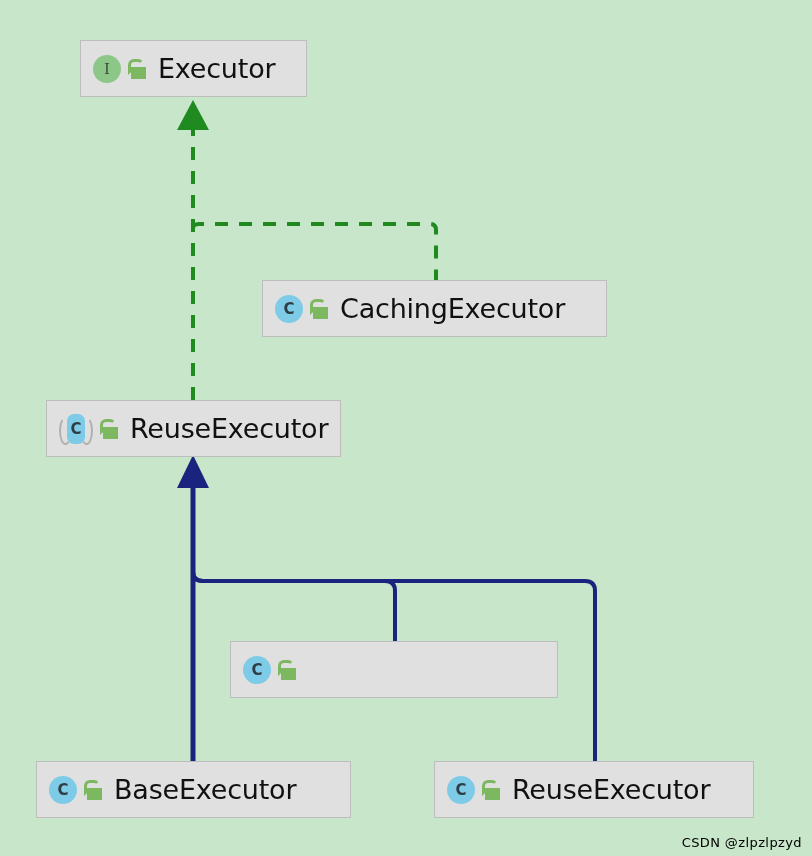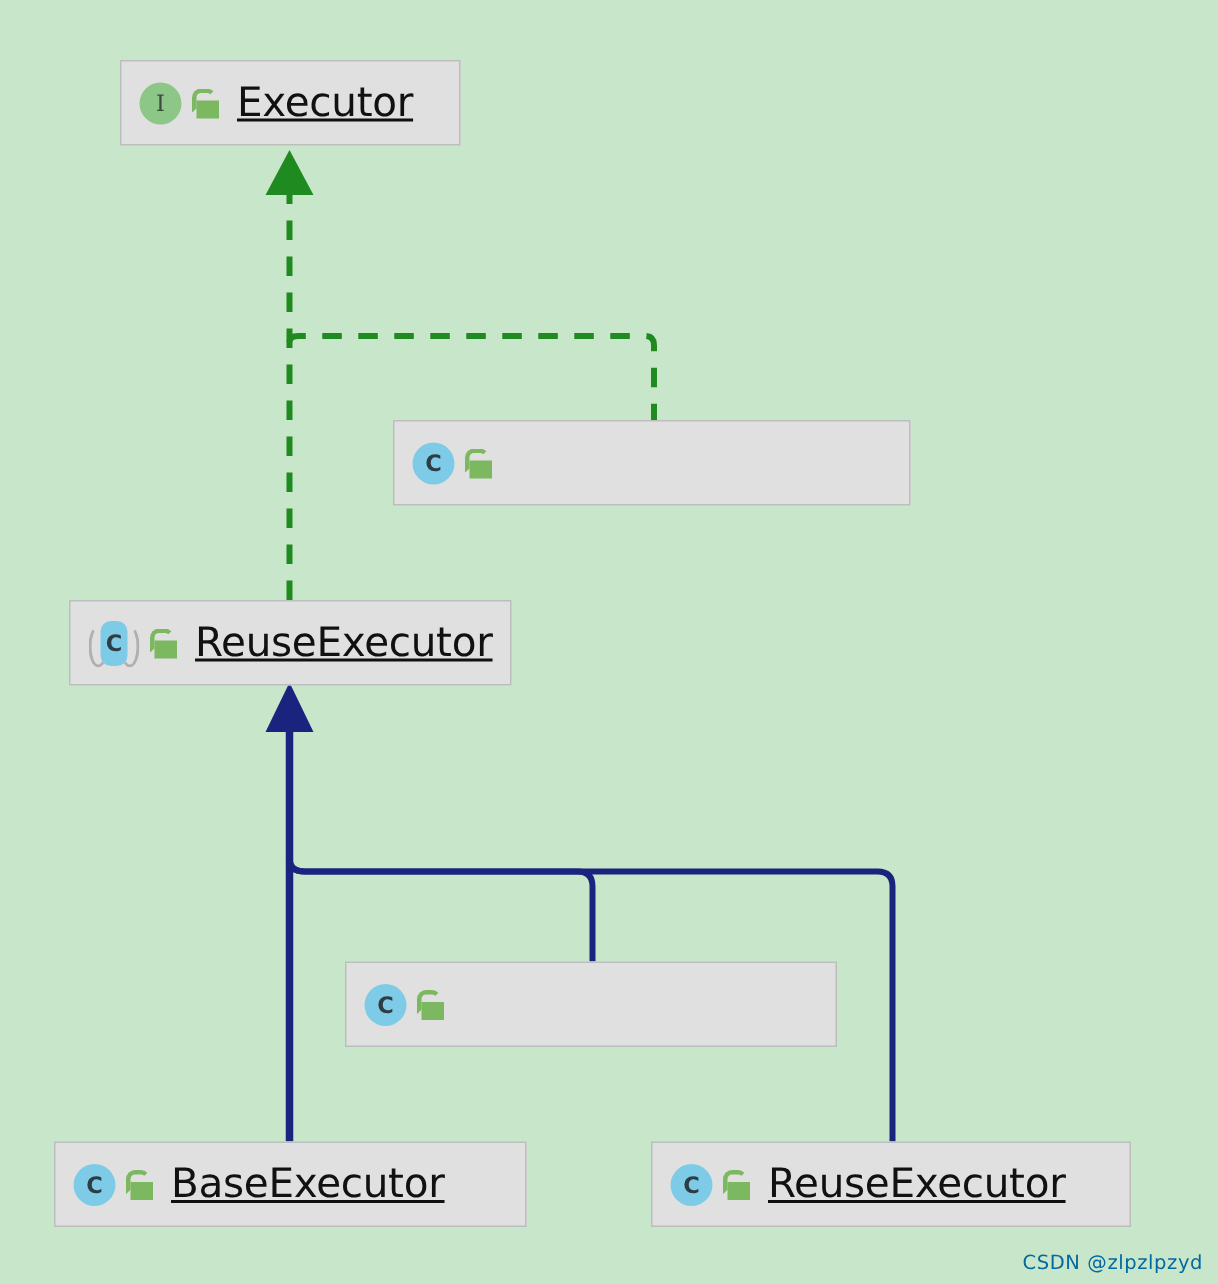--- a/index.html
+++ b/index.html
@@ -37,21 +37,20 @@
     padding: 0 14px 0 12px;
     white-space: nowrap;
   }
   .node-label {
     font-size: 27px;
     color: #111111;
     font-family: "DejaVu Sans", sans-serif;
     font-weight: 400;
     letter-spacing: -0.2px;
     margin-left: 10px;
-    text-decoration: underline;
   }
   .icon-wrap {
     display: flex;
     align-items: center;
     flex: 0 0 auto;
   }
   
   .ico-interface {
     width: 28px; height: 28px;
     border-radius: 50%;
@@ -125,21 +124,21 @@
     border: 3px solid #7cb860;
     border-bottom-color: transparent;
     border-right-color: transparent;
     border-radius: 6px 6px 0 0;
   }
   #watermark {
     position: absolute;
     right: 10px;
     bottom: 6px;
     font-size: 13px;
-    color: #0369a1;
+    color: #000000;
     font-family: "DejaVu Sans", sans-serif;
     letter-spacing: 0.4px;
   }
 </style>
 </head>
 <body>
 
 <div id="diagram">
 
   <svg id="edges" viewBox="0 0 812 856" width="812" height="856" xmlns="http://www.w3.org/2000/svg">
@@ -169,20 +168,21 @@
   </div>
 
   <div class="node" id="node-caching-executor" style="left:262px; top:280px; width:345px; height:57px;">
     <span class="icon-wrap">
       <span class="ico-class">C</span>
     </span>
     <span class="ico-lock">
       <span class="shackle"></span>
         <span class="body"></span>
     </span>
+    <span class="node-label">CachingExecutor</span>
   </div>
 
   <div class="node" id="node-base-executor" style="left:46px; top:400px; width:295px; height:57px;">
     <span class="icon-wrap">
       <span class="ico-abstract">
         <span class="paren left"></span>
         <span class="bar">C</span>
         <span class="paren right"></span>
       </span>
     </span>

